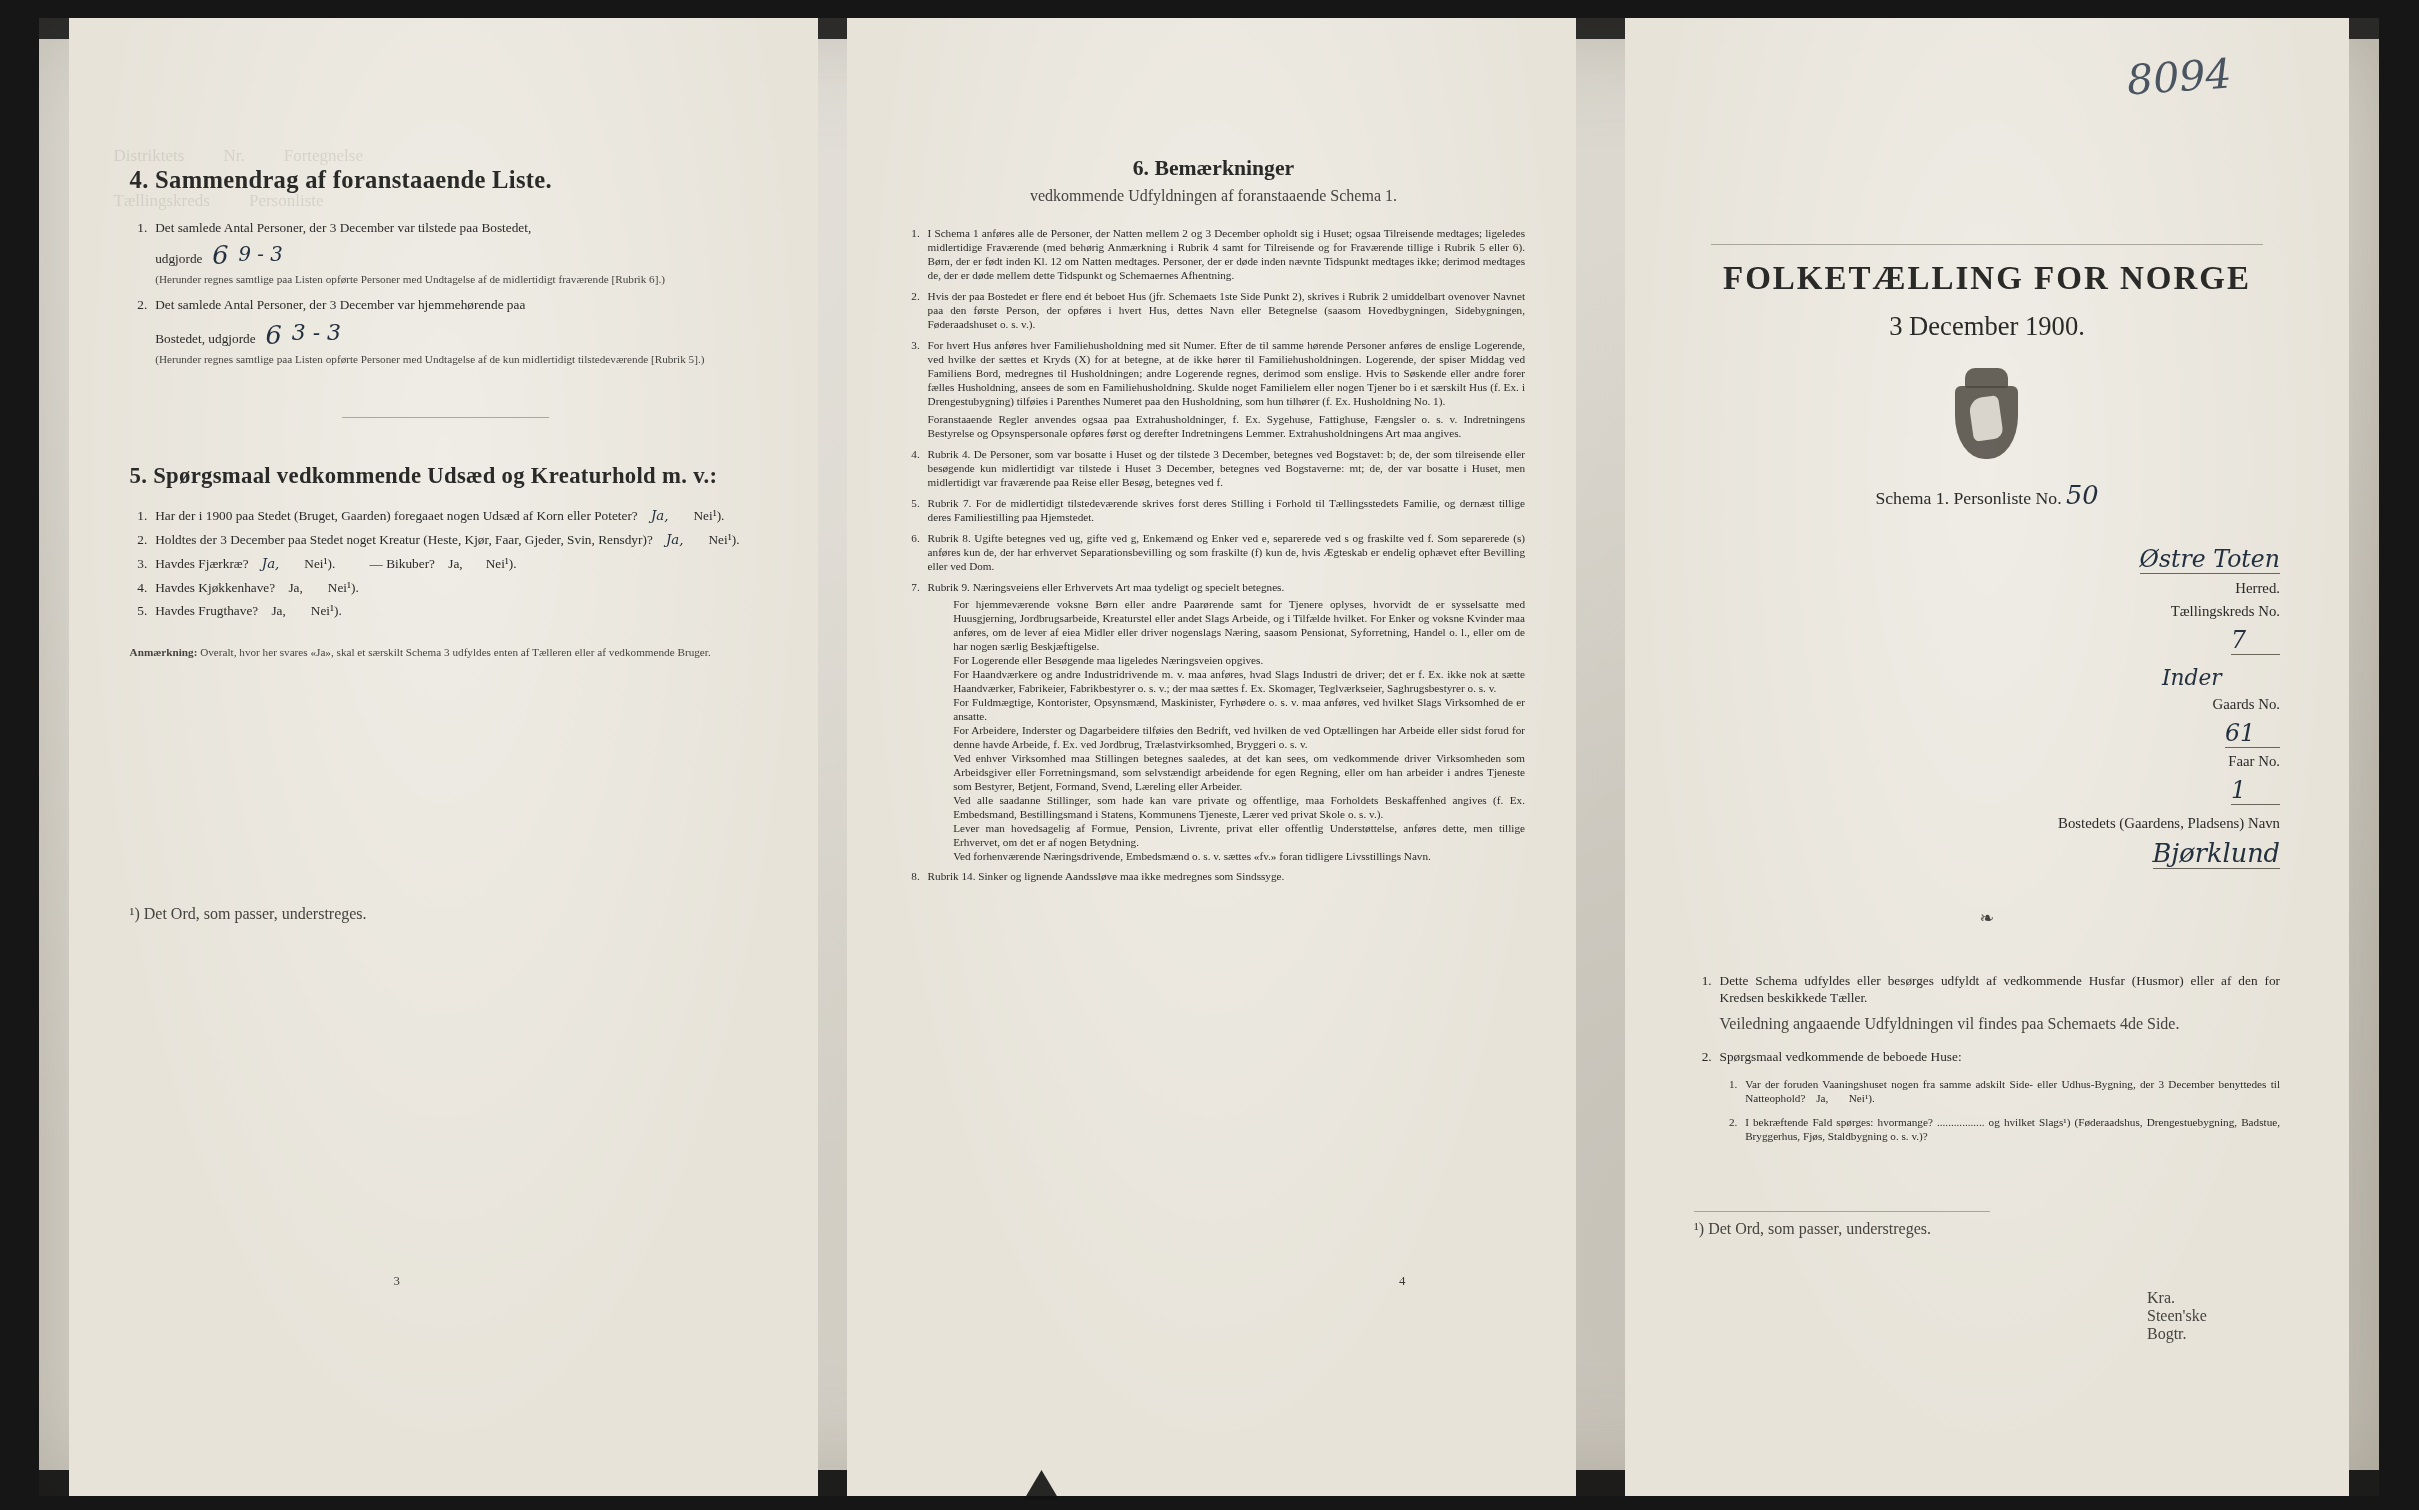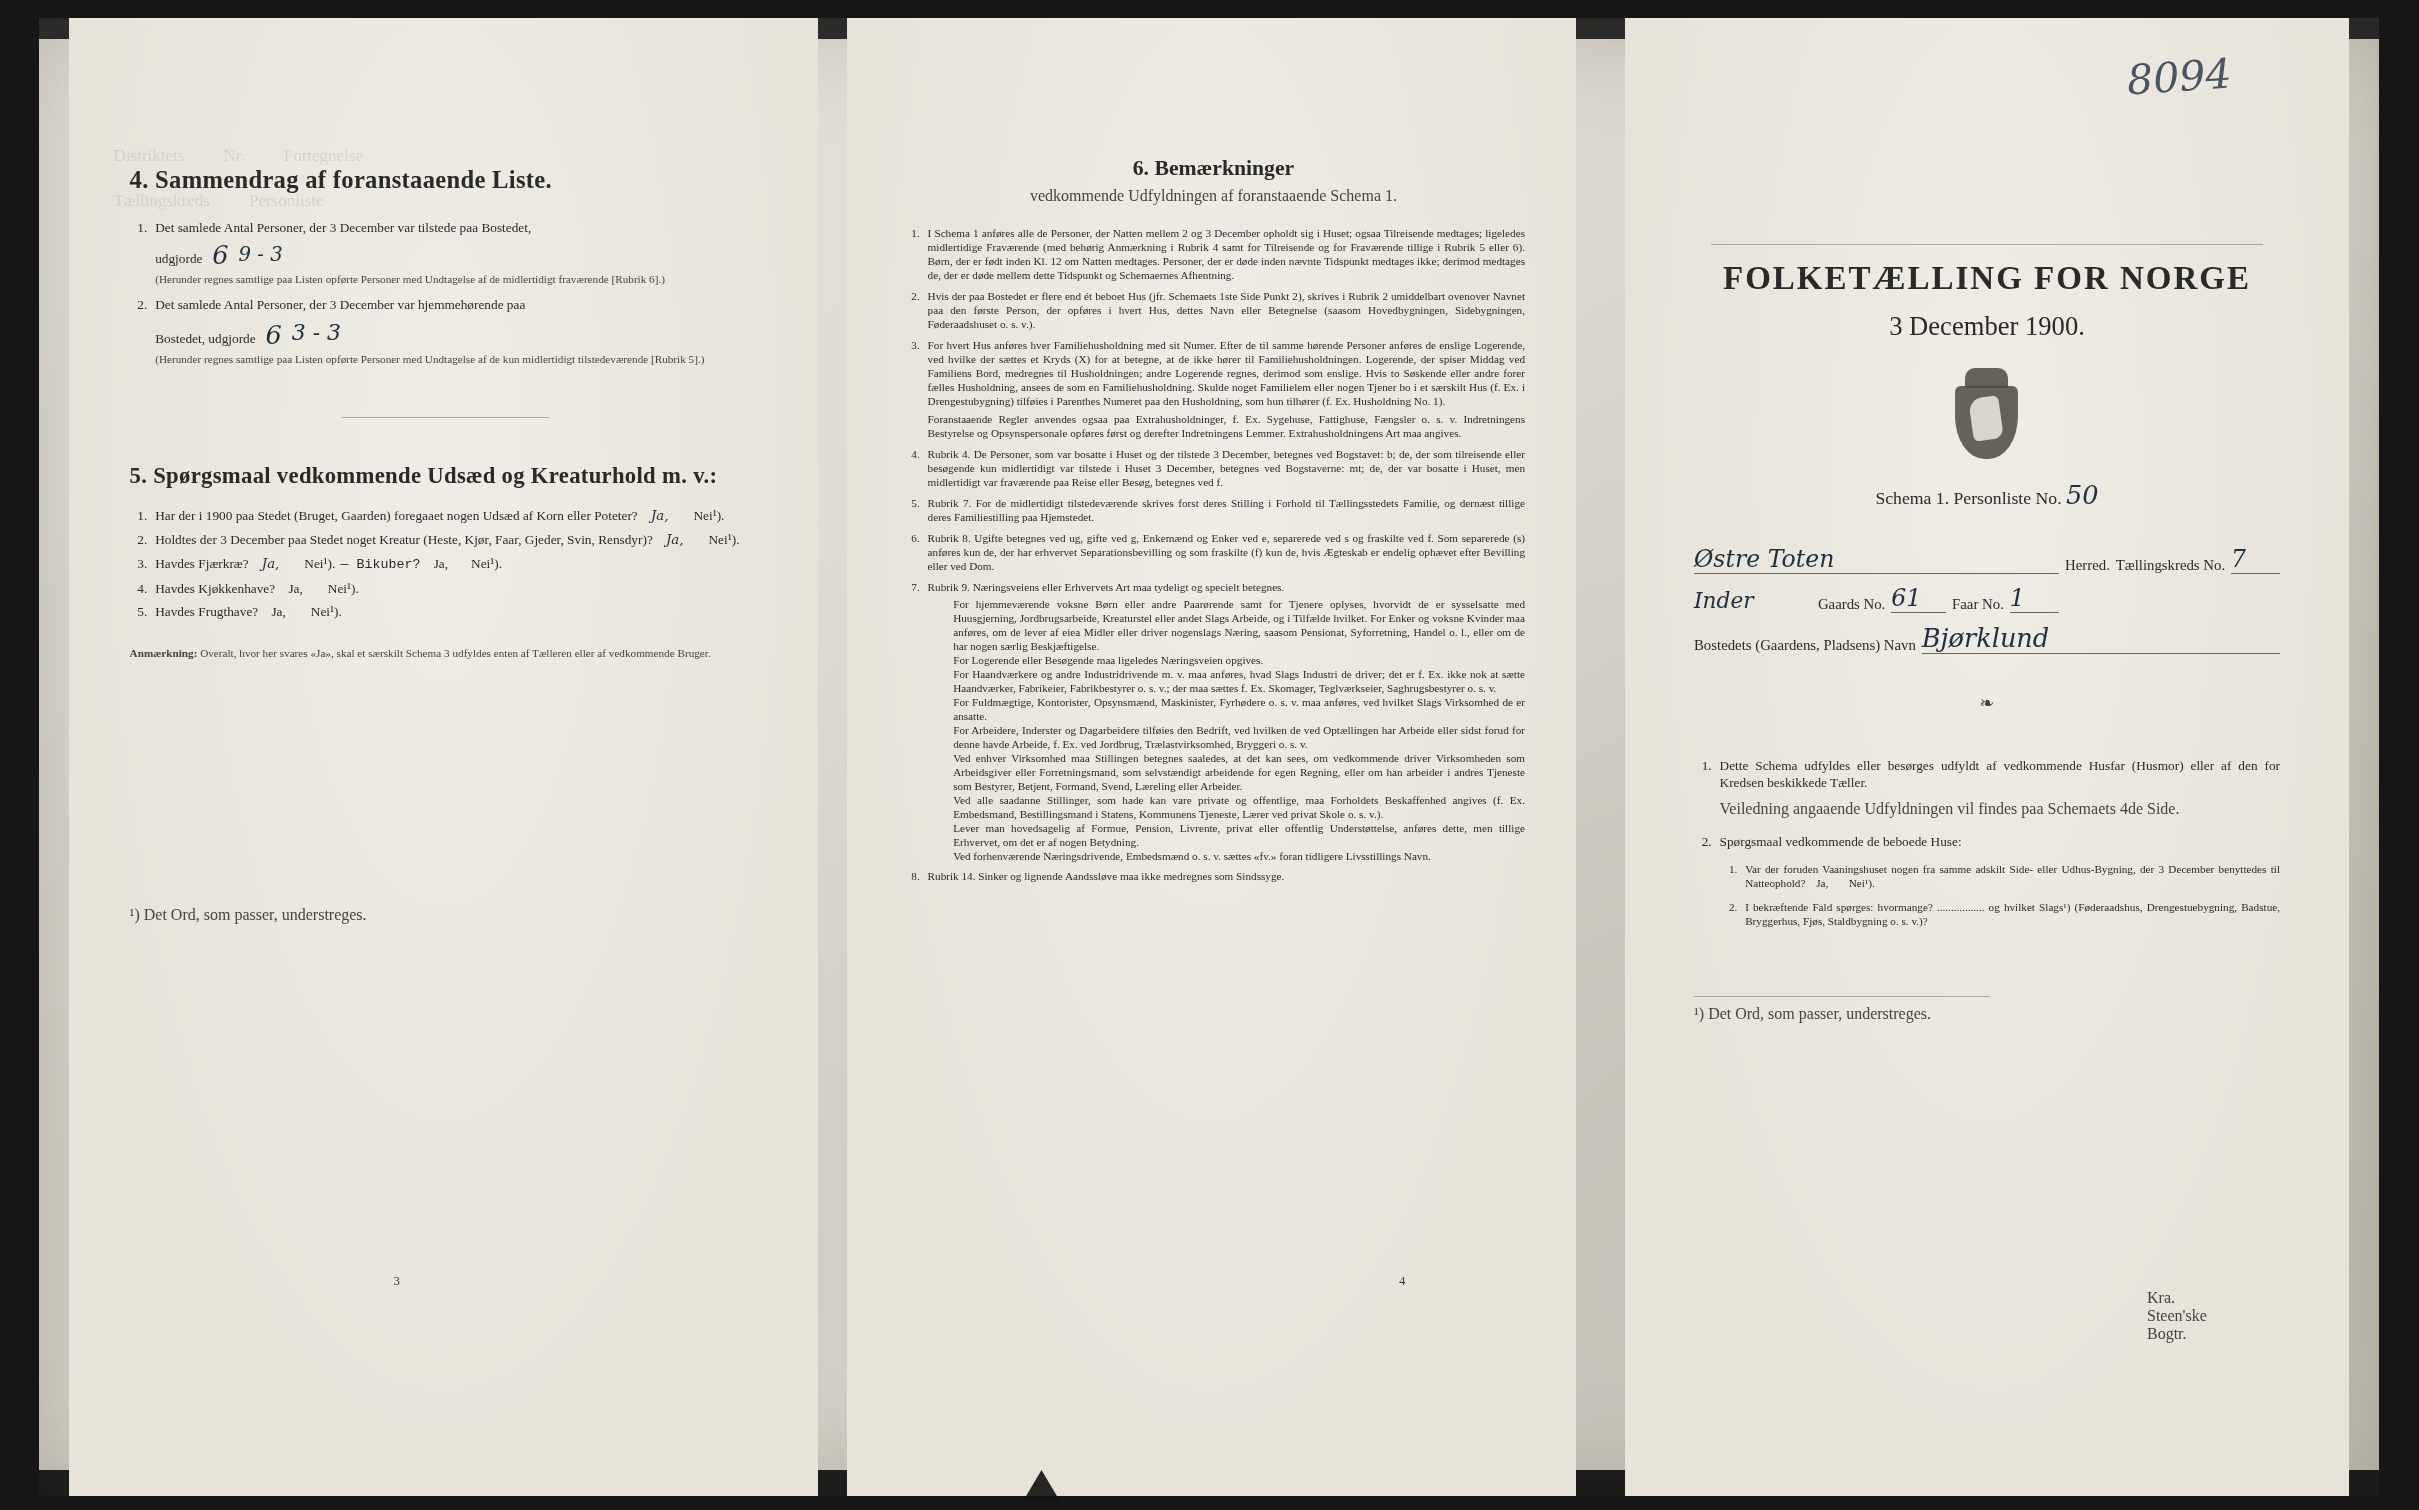--- a/index.html
+++ b/index.html
@@ -41,21 +41,21 @@
   
   .title-big{font-size:33px;letter-spacing:2px;text-align:center;font-weight:bold;}
   .title-sub{font-size:26.6px;text-align:center;margin-top:13.8px;}
   .crest{width:91px;height:102px;margin:25.6px auto 9.9px;position:relative;}
   .crest .shield{position:absolute;left:13.8px;top:17.7px;width:63px;height:73px;
      background:#4e4a42;border-radius:5.9px 5.9px 29.6px 29.6px / 5.9px 5.9px 43px 43px;opacity:.85;}
   .crest .crown{position:absolute;left:23.6px;top:0;width:43px;height:19.7px;background:#4e4a42;
      border-radius:9.9px 9.9px 2px 2px;opacity:.85;}
   .crest .lion{position:absolute;left:29.6px;top:29.6px;width:29.6px;height:43px;background:#d9d5cc;
      border-radius:13.8px 5.9px 9.9px 5.9px;transform:rotate(-8deg);}
-  .lineform{display:flex;align-items:flex-end;gap:5.9px;font-size:14.8px;margin-top:9.9px;}
+  .lineform{display:flex;align-items:flex-end;gap:5.9px;font-size:14.8px;margin-top:9.9px;flex-direction:column;}
   .folio{position:absolute;font-size:12.8px;color:#3b3933;}
   .archref{position:absolute;right:118px;top:35px;font-size:41px;color:#2f3c4c;
     font-family:"DejaVu Serif",serif;font-style:italic;transform:rotate(-4deg);opacity:.85;}
   .stamp{position:absolute;left:45px;top:128px;width:296px;height:59px;opacity:.12;}
   .clip{position:absolute;left:985px;bottom:-3.9px;width:35px;height:29.6px;background:#111;
     clip-path:polygon(0 100%,50% 0,100% 100%);opacity:.9;}
   .mini{font-size:16px;}
 </style>
 </head>
 <body>
@@ -135,21 +135,21 @@
             <span style="margin-left:21.7px;">Nei¹).</span>
           </span>
         </div>
 
         <div class="li sml ink">
           <span class="n">3.</span>
           <span class="t">
             <span>Havdes Fjærkræ?</span>
             <span class="hand" style="margin-left:9.9px;">Ja,</span>
             <span style="margin-left:21.7px;">Nei¹).</span>
-            <span style="margin-left:2px;font-family:Liberation Mono, monospace;">— Bikuber?</span>
+            <span style="margin-left:31px;">— Bikuber?</span>
             <span style="margin-left:9.9px;">Ja,</span>
             <span style="margin-left:19.7px;">Nei¹).</span>
           </span>
         </div>
 
         <div class="li sml ink">
           <span class="n">4.</span>
           <span class="t">
             <span>Havdes Kjøkkenhave?</span>
             <span style="margin-left:9.9px;">Ja,</span>

